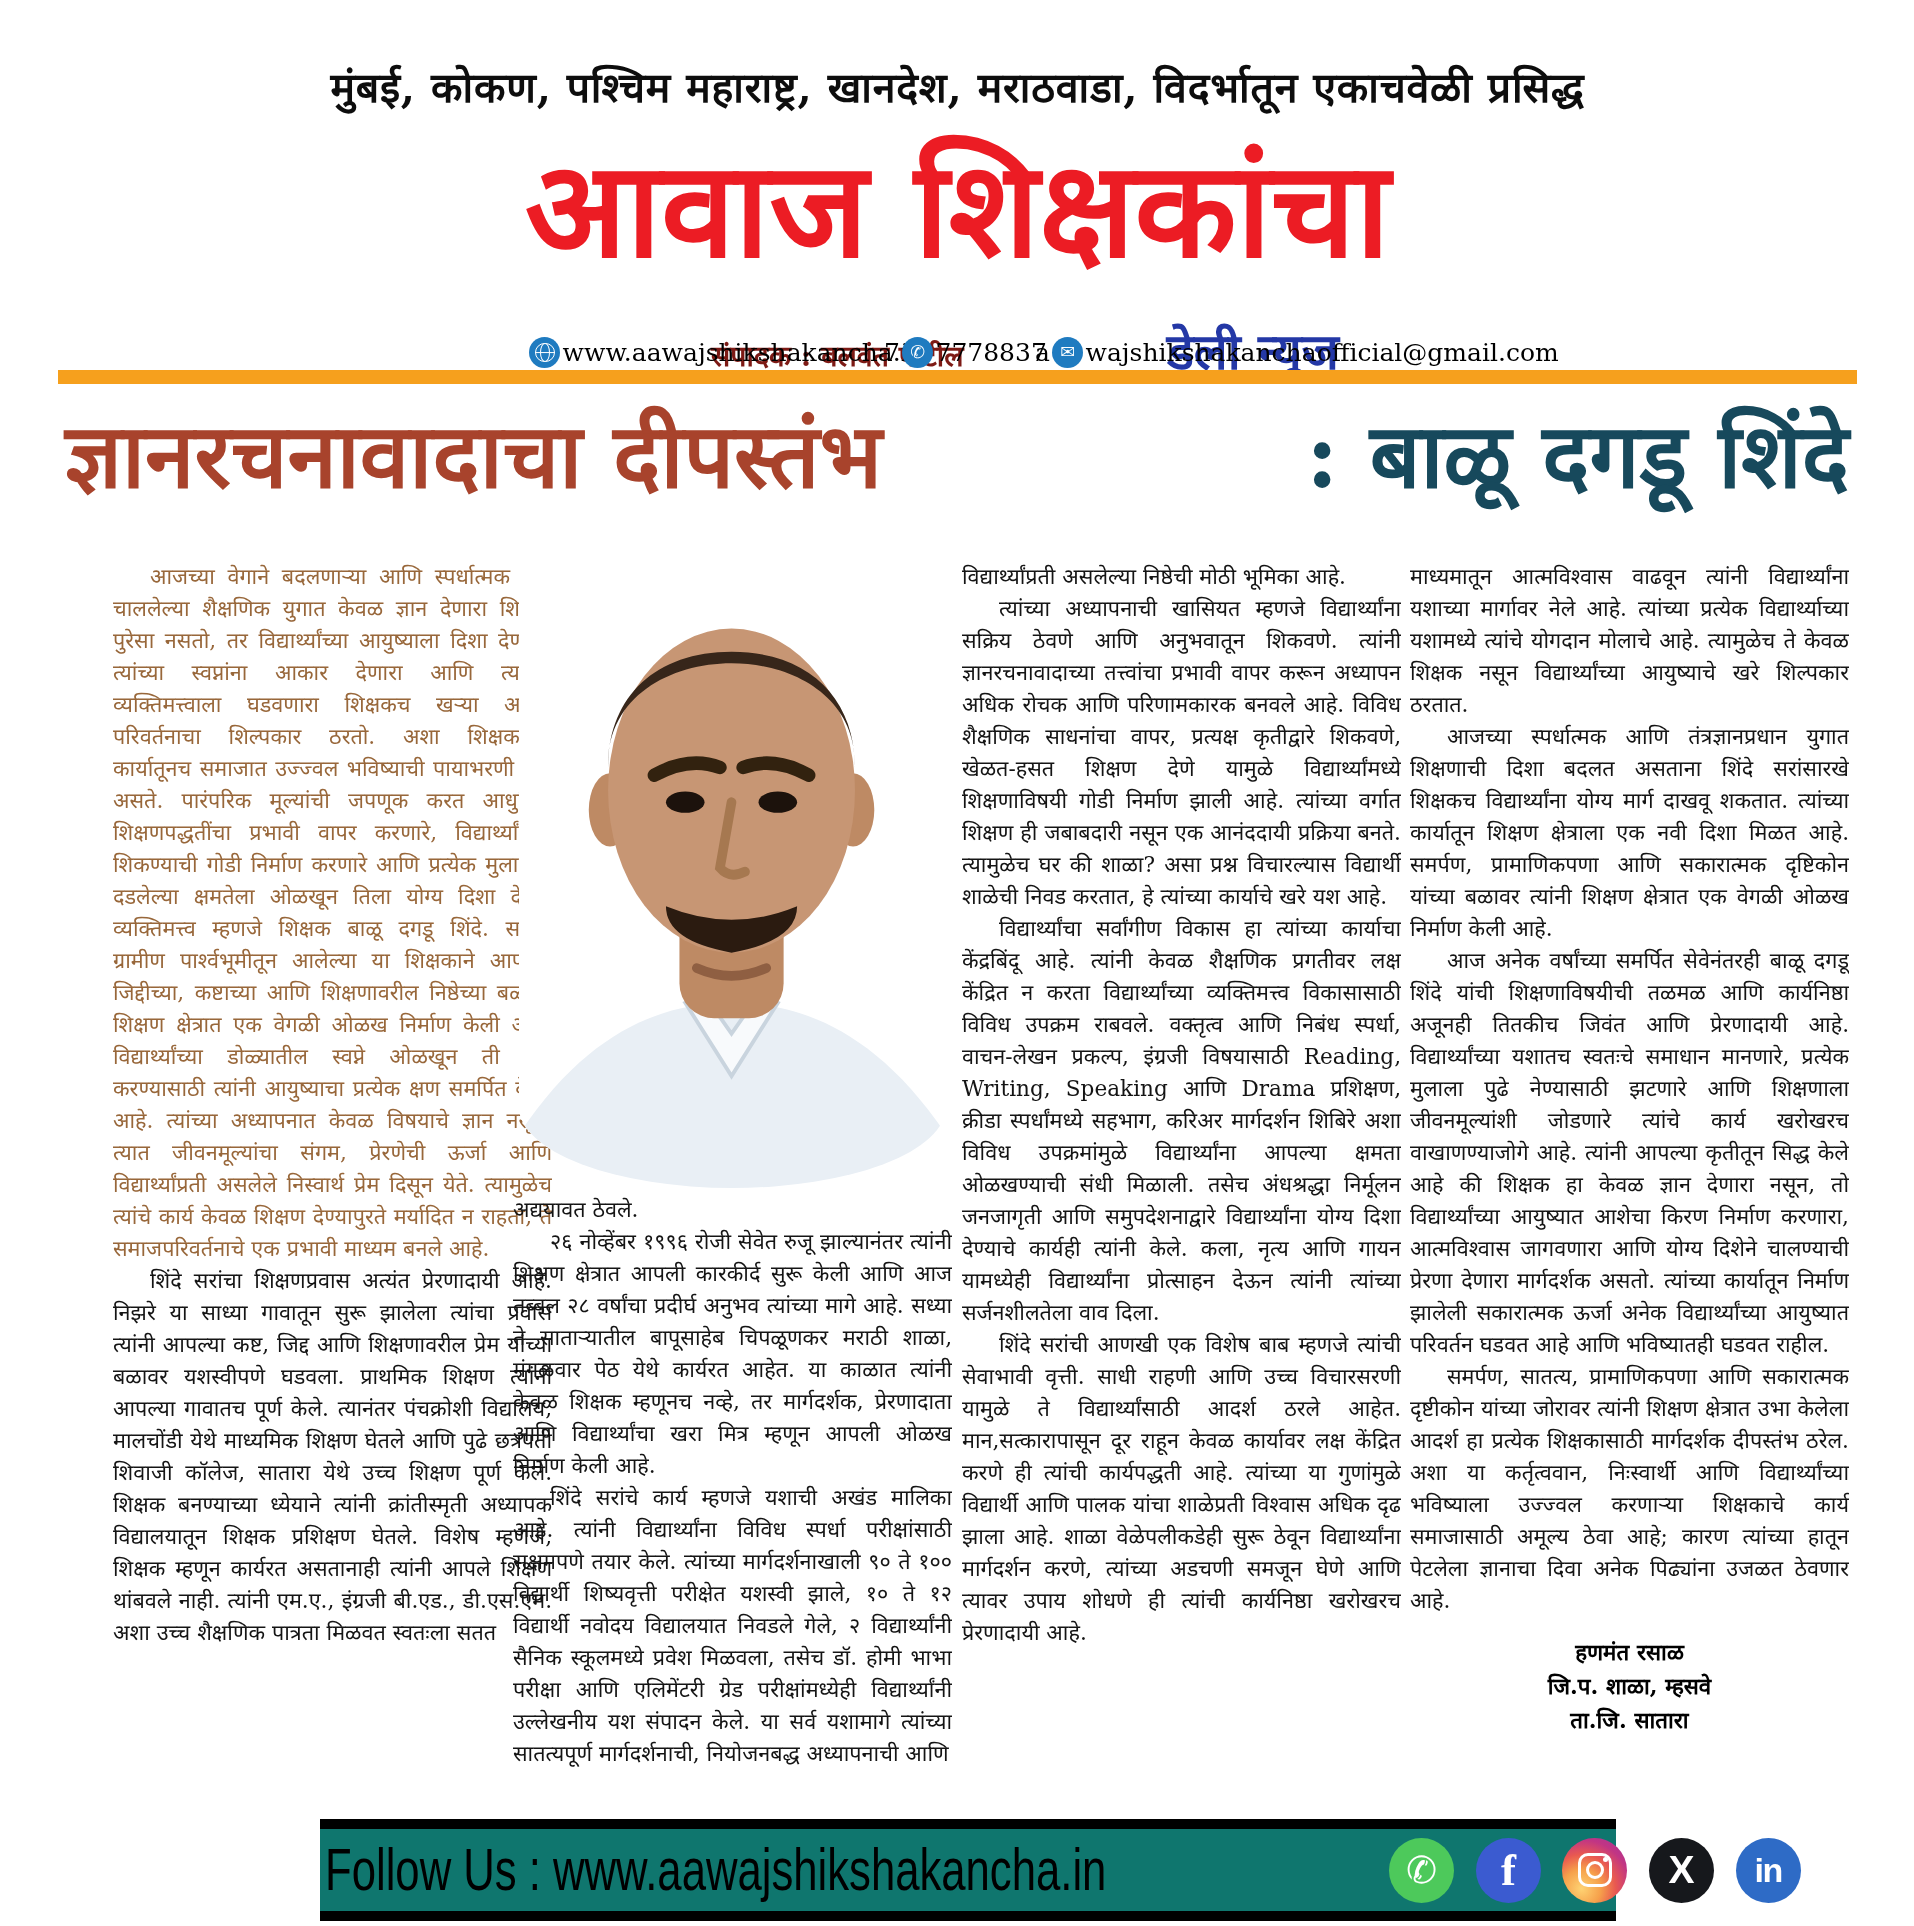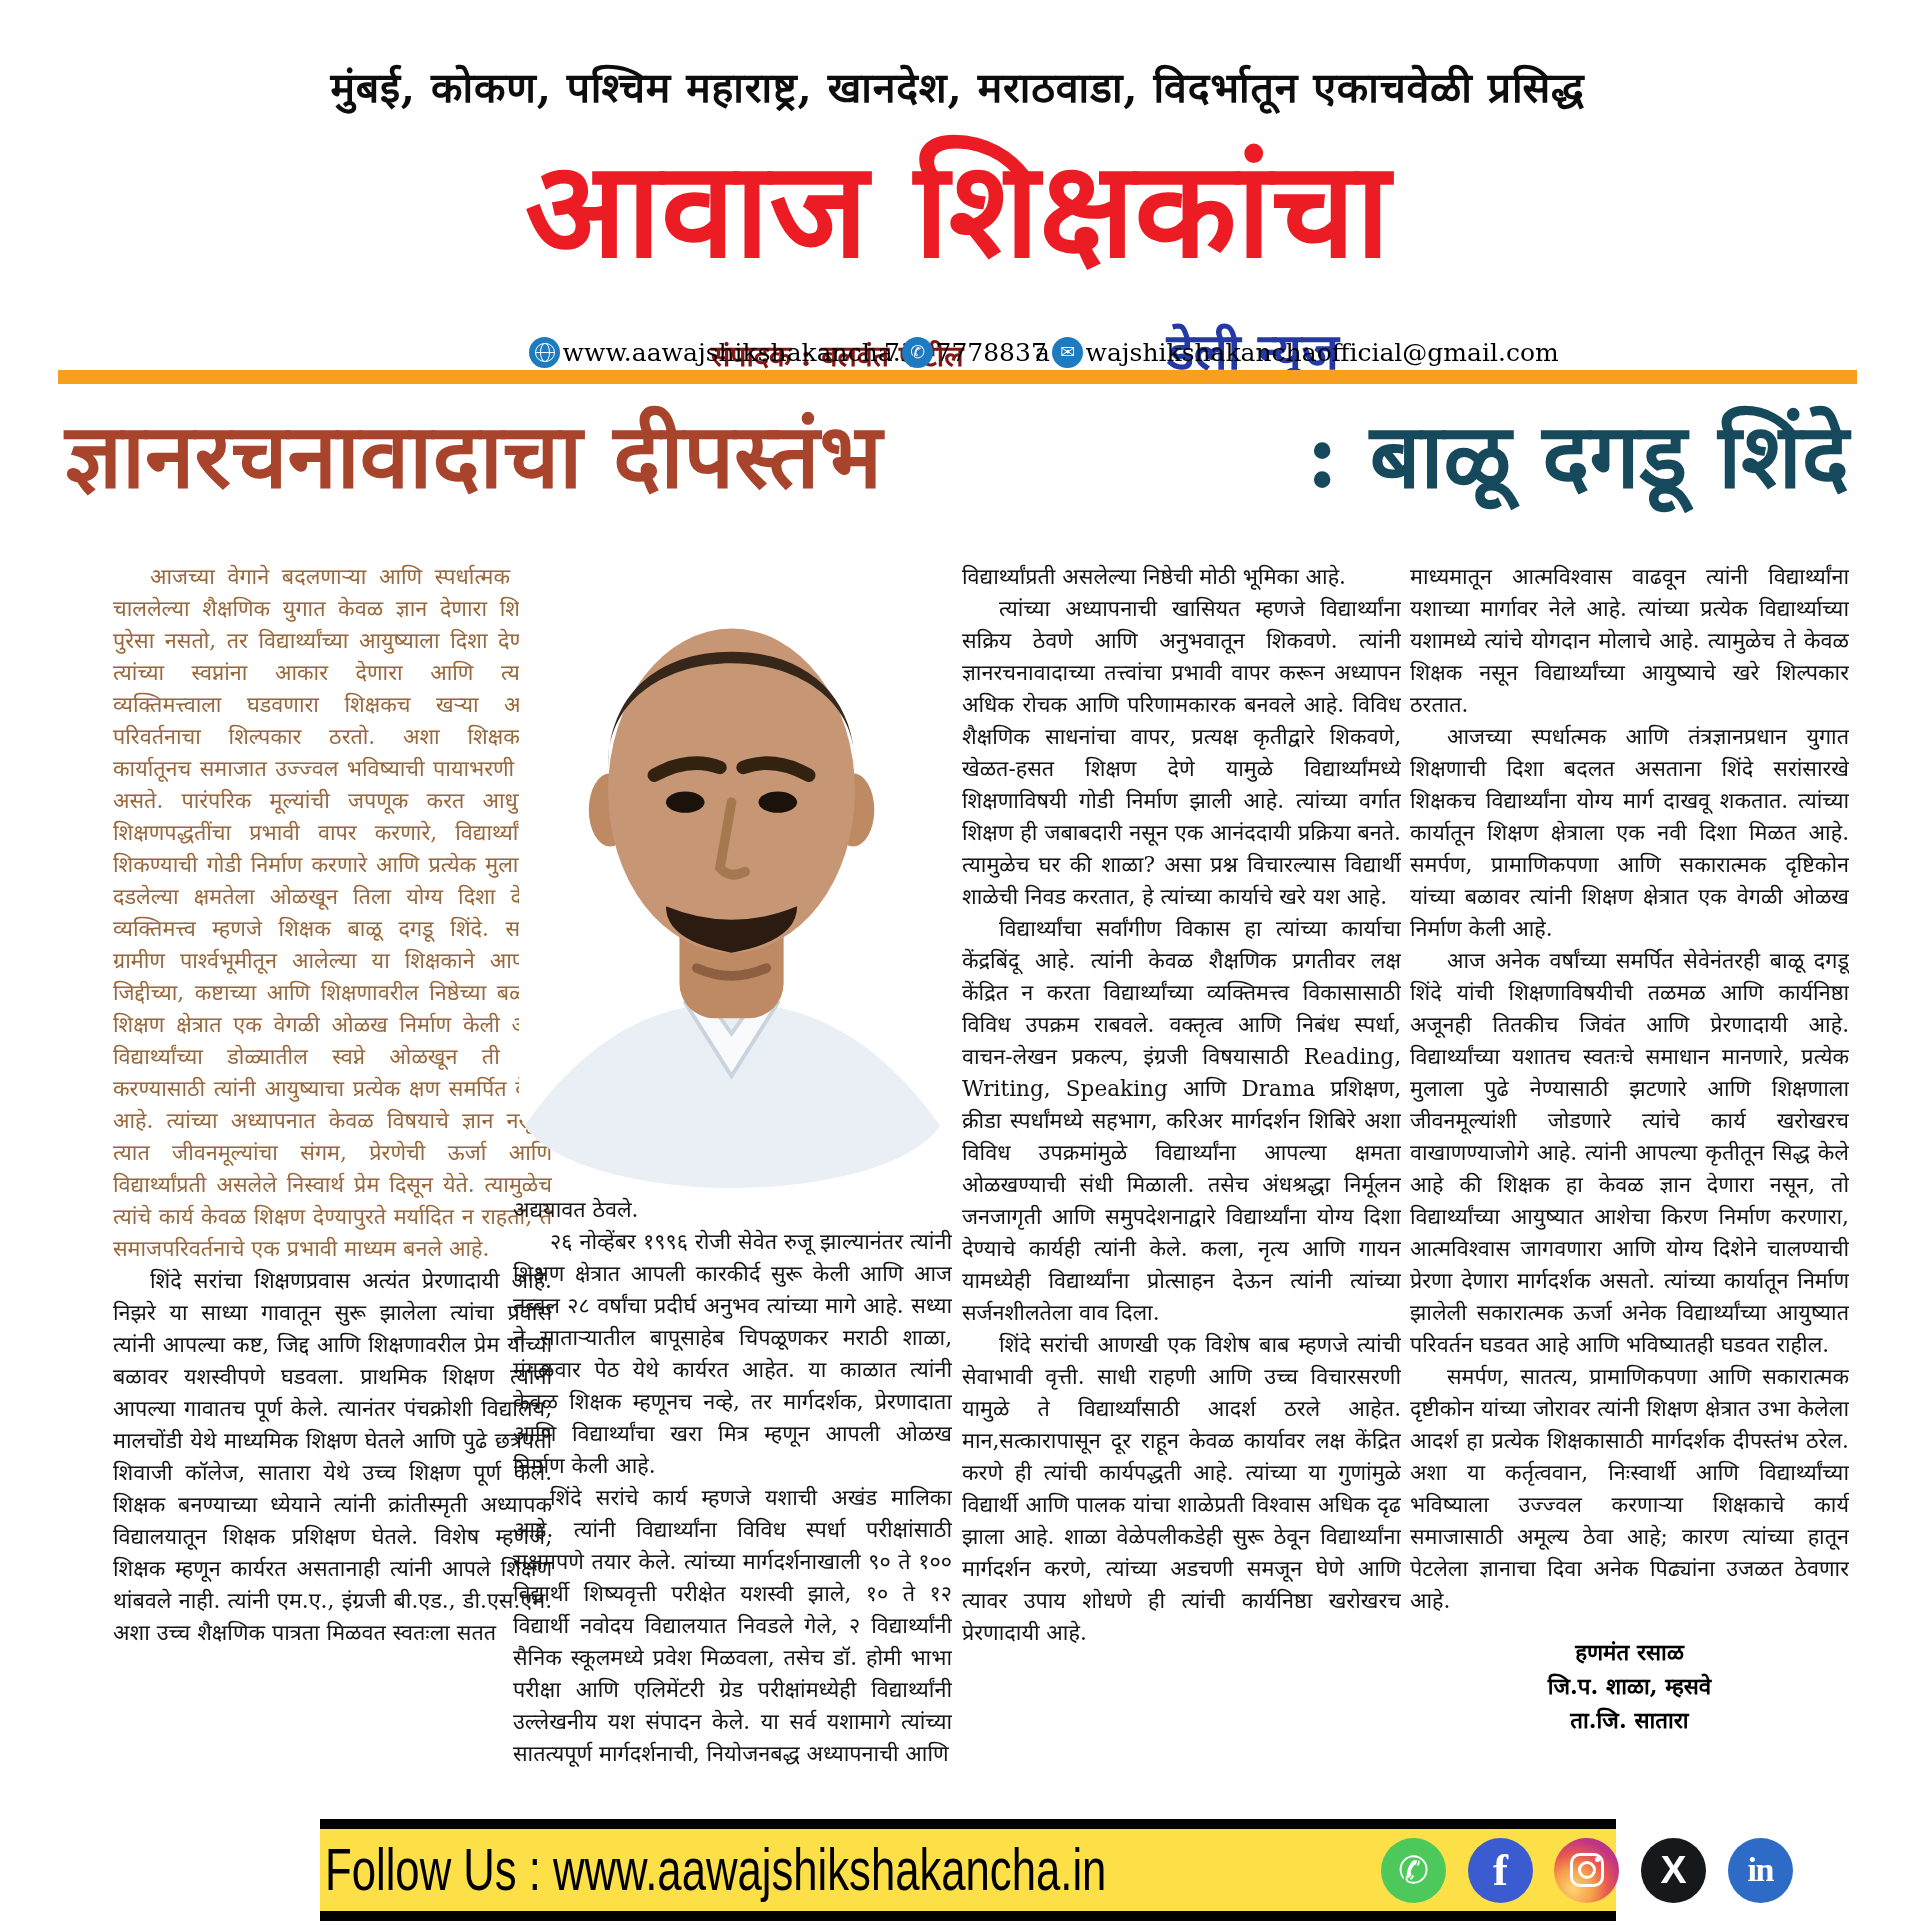--- a/index.html
+++ b/index.html
@@ -48,31 +48,31 @@
   .photo{position:relative;width:427px;height:625px;margin:2.3px auto 6.2px auto;overflow:hidden;
          border-radius:0 0 50% 50% / 0 0 13% 13%;background:#fff;}
   .photo svg{display:block;width:100%;height:100%;}
 
   
   .byline{margin-top:17.7px;text-align:center;font-weight:bold;font-size:22.3px;line-height:34px;color:#000;}
   .byline p{text-indent:0;margin:0;}
 
   
   .footer{position:absolute;left:320px;top:1819px;width:1296px;height:102px;box-sizing:border-box;
-          border-top:10.8px solid #000;border-bottom:10.8px solid #000;background:#fde047;
-          display:flex;align-items:center;justify-content:space-between;padding:0 5.4px;}
+          border-top:10.8px solid #000;border-bottom:10.8px solid #000;background:#0f766e;
+          display:flex;align-items:center;justify-content:space-between;padding:0 5.4px;gap:8px;}
   .footer-text{font-family:"Liberation Sans","DejaVu Sans",sans-serif;font-size:59px;color:#000;
                transform:scaleX(0.74);transform-origin:left center;white-space:nowrap;}
   .socials{display:flex;gap:21.6px;align-items:center;}
   .sicon{width:65px;height:65px;border-radius:50%;display:flex;align-items:center;justify-content:center;
          color:#fff;font-family:"Liberation Sans","DejaVu Sans",sans-serif;font-weight:bold;flex:0 0 auto;}
   .s-wa{background:#4DC95B;font-size:37px;}
   .s-fb{background:#3B5BD0;font-family:"Liberation Serif",serif;font-size:45px;}
   .s-x{background:#16181C;font-size:39px;}
-  .s-li{background:#2E6BC6;font-size:34px;letter-spacing:-1.5px;font-family:Liberation Serif, serif;}
+  .s-li{background:#2E6BC6;font-size:34px;letter-spacing:-1.5px;}
   .s-ig{background:radial-gradient(circle at 30% 78%,#FED373 0%,#F6A14B 28%,#E95950 50%,#C13584 72%,#A2359C 100%);}
   .ig-cam{position:relative;width:34px;height:34px;border:3.5px solid #fff;border-radius:10px;box-sizing:border-box;}
   .ig-cam::before{content:"";position:absolute;inset:5px;border:3.5px solid #fff;border-radius:50%;}
   .ig-cam::after{content:"";position:absolute;top:1.2px;right:1.2px;width:5px;height:5px;background:#fff;border-radius:50%;}
 </style>
 </head>
 <body>
 
 <div class="page">
 

